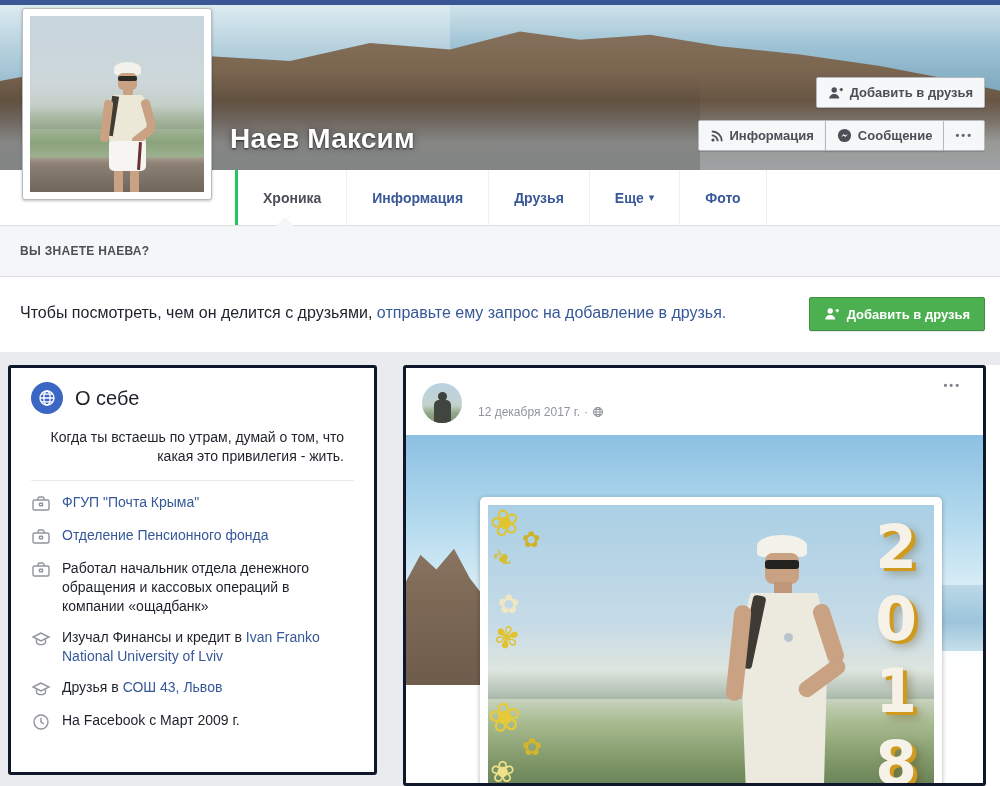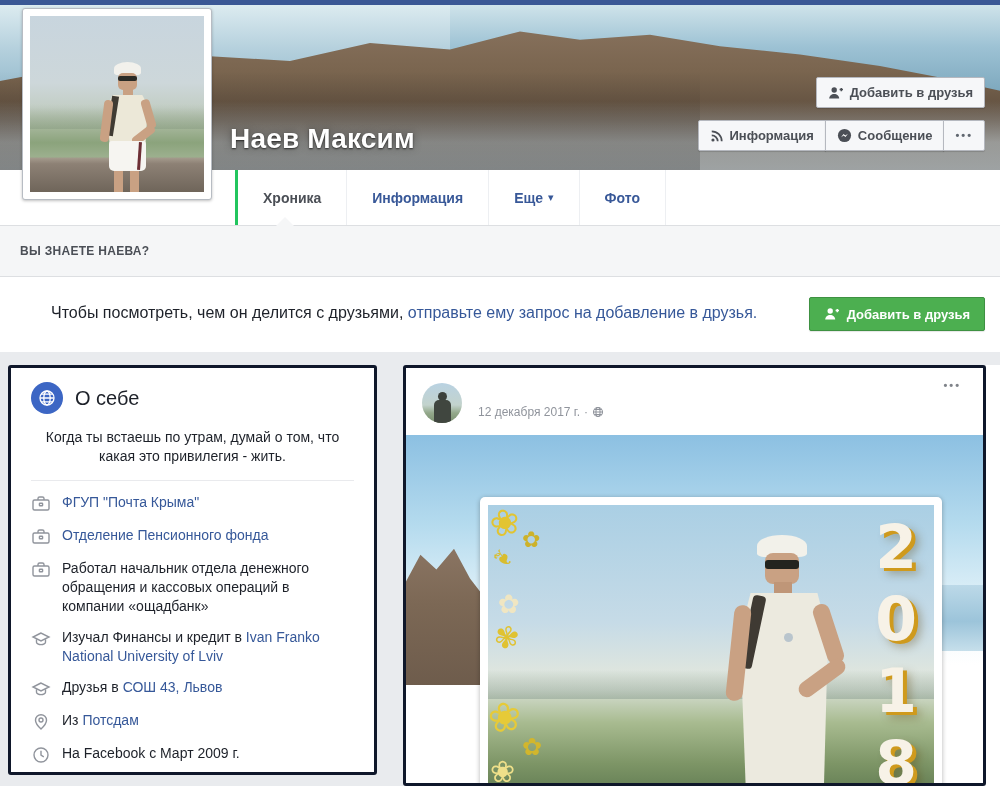--- a/index.html
+++ b/index.html
@@ -55,39 +55,39 @@
   .tab.active { color:#4b4f56; cursor:default; }
   .tab-caret-glyph { font-size:11px; }
   .nav-notch { position:absolute; left:276px; bottom:-1px; width:0; height:0;
     border-left:9px solid transparent; border-right:9px solid transparent; border-bottom:9px solid #f5f6f7; }
 
   
   .banner1 { position:absolute; left:0; top:226px; width:1000px; height:51px; background:#f5f6f7;
     border-bottom:1px solid #dddfe2; display:flex; align-items:center; padding-left:20px; }
   .banner1-title { font-size:12px; font-weight:bold; color:#4b4f56; letter-spacing:.3px; }
   .banner2 { position:absolute; left:0; top:277px; width:1000px; height:75px; background:#fff; }
-  .banner2-msg { position:absolute; left:20px; top:27px; font-size:16px; color:#1d2129;margin-left:31px; }
+  .banner2-msg { position:absolute; left:20px; top:27px; font-size:16px; color:#1d2129; }
   a.blue, .blue-link { color:#365899; text-decoration:none; cursor:pointer; }
   .btn-green { position:absolute; right:15px; top:20px; height:34px; display:inline-flex; align-items:center;
     gap:7px; padding:0 14px; background:#4caf50; border:1px solid #3e9142; border-radius:2px;
     color:#fff; font-size:13px; font-weight:bold; cursor:pointer; box-shadow:0 1px 1px rgba(0,0,0,.1); }
 
   
   .content { position:absolute; left:0; top:352px; width:1000px; height:434px; background:#e9ebee; }
   .right-white { position:absolute; left:986px; top:13px; width:14px; height:421px; background:#fff; }
 
   .card { background:#fff; border:3px solid #0f172a; border-radius:3px; }
 
   
   .about-card { position:absolute; left:8px; top:13px; width:369px; height:410px; overflow:hidden; }
   .about-head { display:flex; align-items:center; gap:12px; padding:14px 20px 6px; }
   .about-globe { width:32px; height:32px; border-radius:50%; background:#3c66c4; display:flex;
     align-items:center; justify-content:center; flex:none; }
   .about-title { font-size:20px; font-weight:500; color:#1d2129; }
-  .about-quote { text-align:center; font-size:14px; line-height:19px; color:#1d2129; padding:8px 30px 0; }
+  .about-quote { text-align:right; font-size:14px; line-height:19px; color:#1d2129; padding:8px 30px 0; }
   .about-div { border-top:1px solid #e9eaed; margin:14px 20px 12px; }
   .about-row { display:flex; gap:11px; padding:0 20px; margin-bottom:12px; font-size:14px; line-height:19px; }
   .about-row .ic { flex:none; width:20px; padding-top:1px; }
   .about-row .txt { color:#1d2129; }
 
   
   .post-card { position:absolute; left:403px; top:13px; width:583px; height:421px; overflow:hidden; }
   .post-head { position:relative; height:67px; }
   .post-avatar { position:absolute; left:16px; top:15px; width:40px; height:40px; border-radius:50%;
     overflow:hidden; background:linear-gradient(180deg,#b9d2e2 0%,#c3d3cd 55%,#93a88a 75%,#7a9070 100%); cursor:pointer; }
@@ -188,20 +188,23 @@
 </div>
 
 <div class="navbar">
   <div class="tab active">
       <span>Хроника</span>
     </div>
   <div class="tab">
       <span>Информация</span>
     </div>
   <div class="tab">
+      <span>Друзья</span>
+    </div>
+  <div class="tab">
     <span>Еще</span>
     <span class="tab-caret-glyph">▾</span>
   </div>
   <div class="tab">
       <span>Фото</span>
     </div>
   <div class="nav-notch"></div>
 </div>
 
 <div class="banner1">
@@ -283,29 +286,20 @@
       <span class="txt"><span>Изучал Финансы и кредит в </span><a class="blue">Ivan Franko National University of Lviv</a></span>
     </div>
     <div class="about-row">
       <span class="ic">
           <svg width="20" height="20" viewBox="0 0 20 20" fill="none" stroke="#90949c" stroke-width="1.4">
             <path d="M10 4 2 8l8 4 8-4z"></path>
             <path d="M5.5 10.2v3c0 1.1 2 2.4 4.5 2.4s4.5-1.3 4.5-2.4v-3"></path>
           </svg>
         </span>
       <span class="txt"><span>Друзья в </span><a class="blue">СОШ 43, Львов</a></span>
-    </div>
-    <div class="about-row">
-      <span class="ic">
-          <svg width="20" height="20" viewBox="0 0 20 20" fill="none" stroke="#90949c" stroke-width="1.4">
-            <path d="M10 17s-5.5-5.1-5.5-8.8a5.5 5.5 0 1 1 11 0C15.5 11.9 10 17 10 17z"></path>
-            <circle cx="10" cy="8" r="2"></circle>
-          </svg>
-        </span>
-      <span class="txt"><span>Из </span><a class="blue">Потсдам</a></span>
     </div>
     <div class="about-row">
       <span class="ic">
           <svg width="20" height="20" viewBox="0 0 20 20" fill="none" stroke="#90949c" stroke-width="1.4">
             <circle cx="10" cy="10" r="7"></circle>
             <path d="M10 5.8v4.4l2.8 1.6"></path>
           </svg>
         </span>
       <span class="txt"><span>На Facebook с Март 2009 г.</span><a class="blue"></a></span>
     </div>

